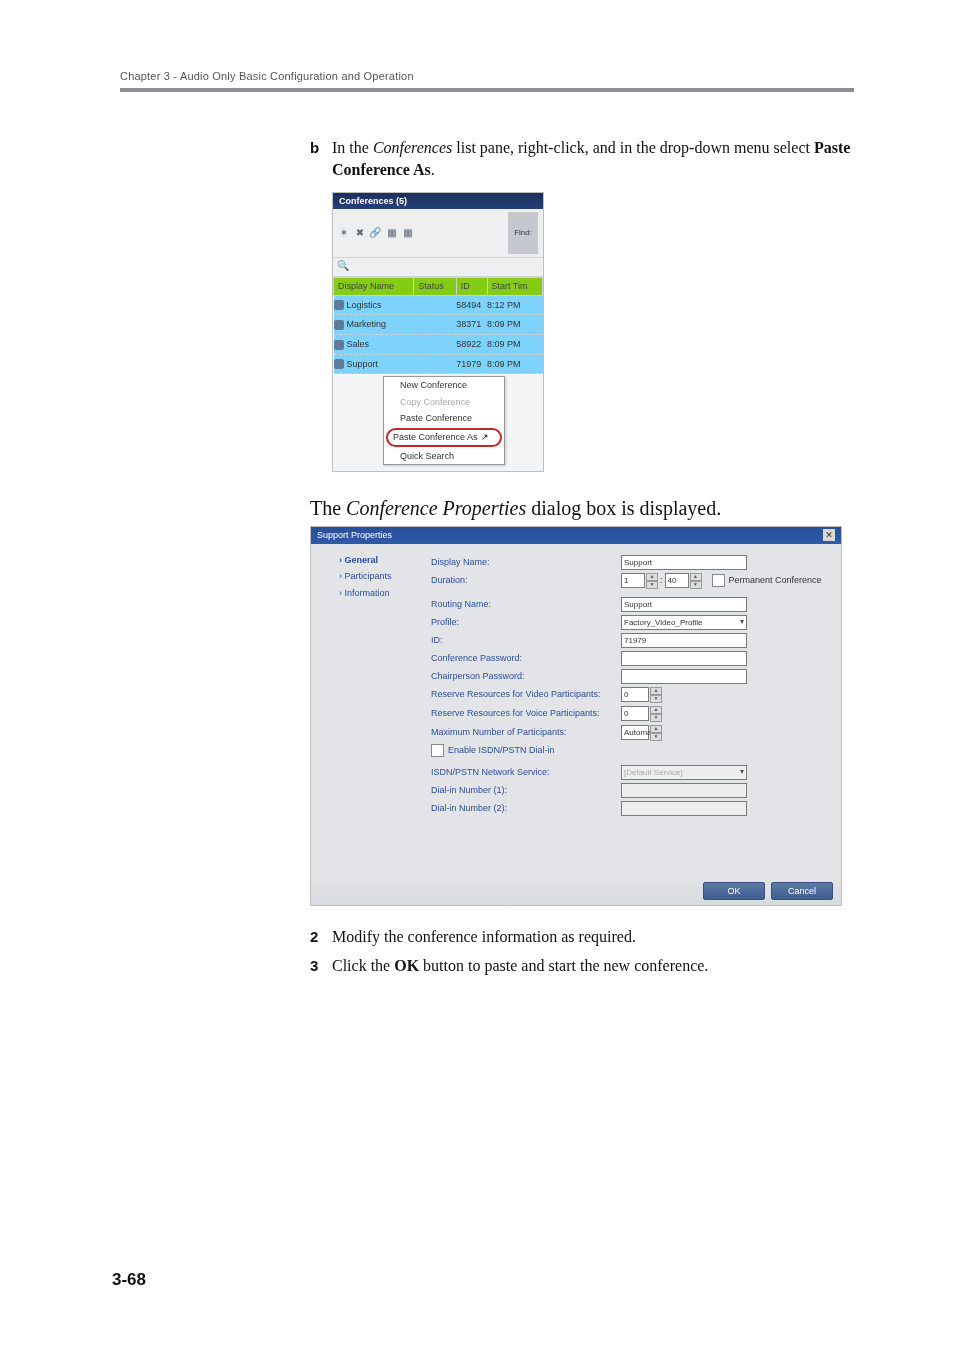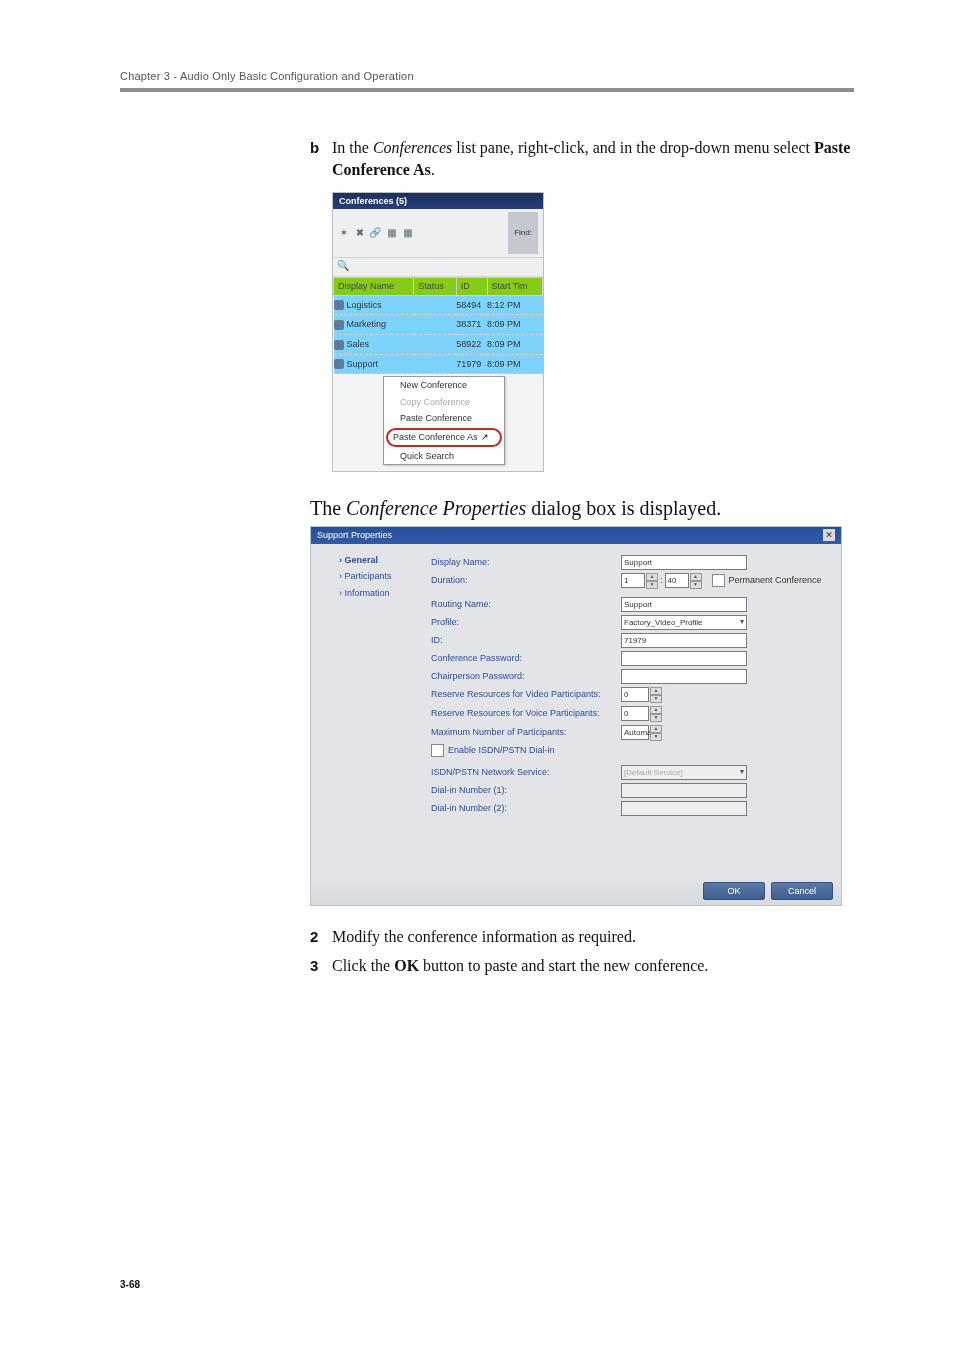--- a/index.html
+++ b/index.html
@@ -237,25 +237,25 @@
     padding: 2px 0;
     text-align:center;
     font-size:9px;
     color:#fff;
     background: linear-gradient(#5b7aa8, #3e5e8f);
     border:1px solid #335184;
     border-radius:2px;
   }
   .page-number {
     position:absolute;
-    left: 120px;
+    left: 112px;
     bottom: 60px;
     font-family: Helvetica, Arial, sans-serif;
     font-weight: bold;
-    font-size: 10px;
+    font-size: 17px;
   }
 </style>
 </head>
 <body>
 
 <div class="page">
   <div class="chapter-line">Chapter 3 - Audio Only Basic Configuration and Operation</div>
 
   <div class="body-block">
 

